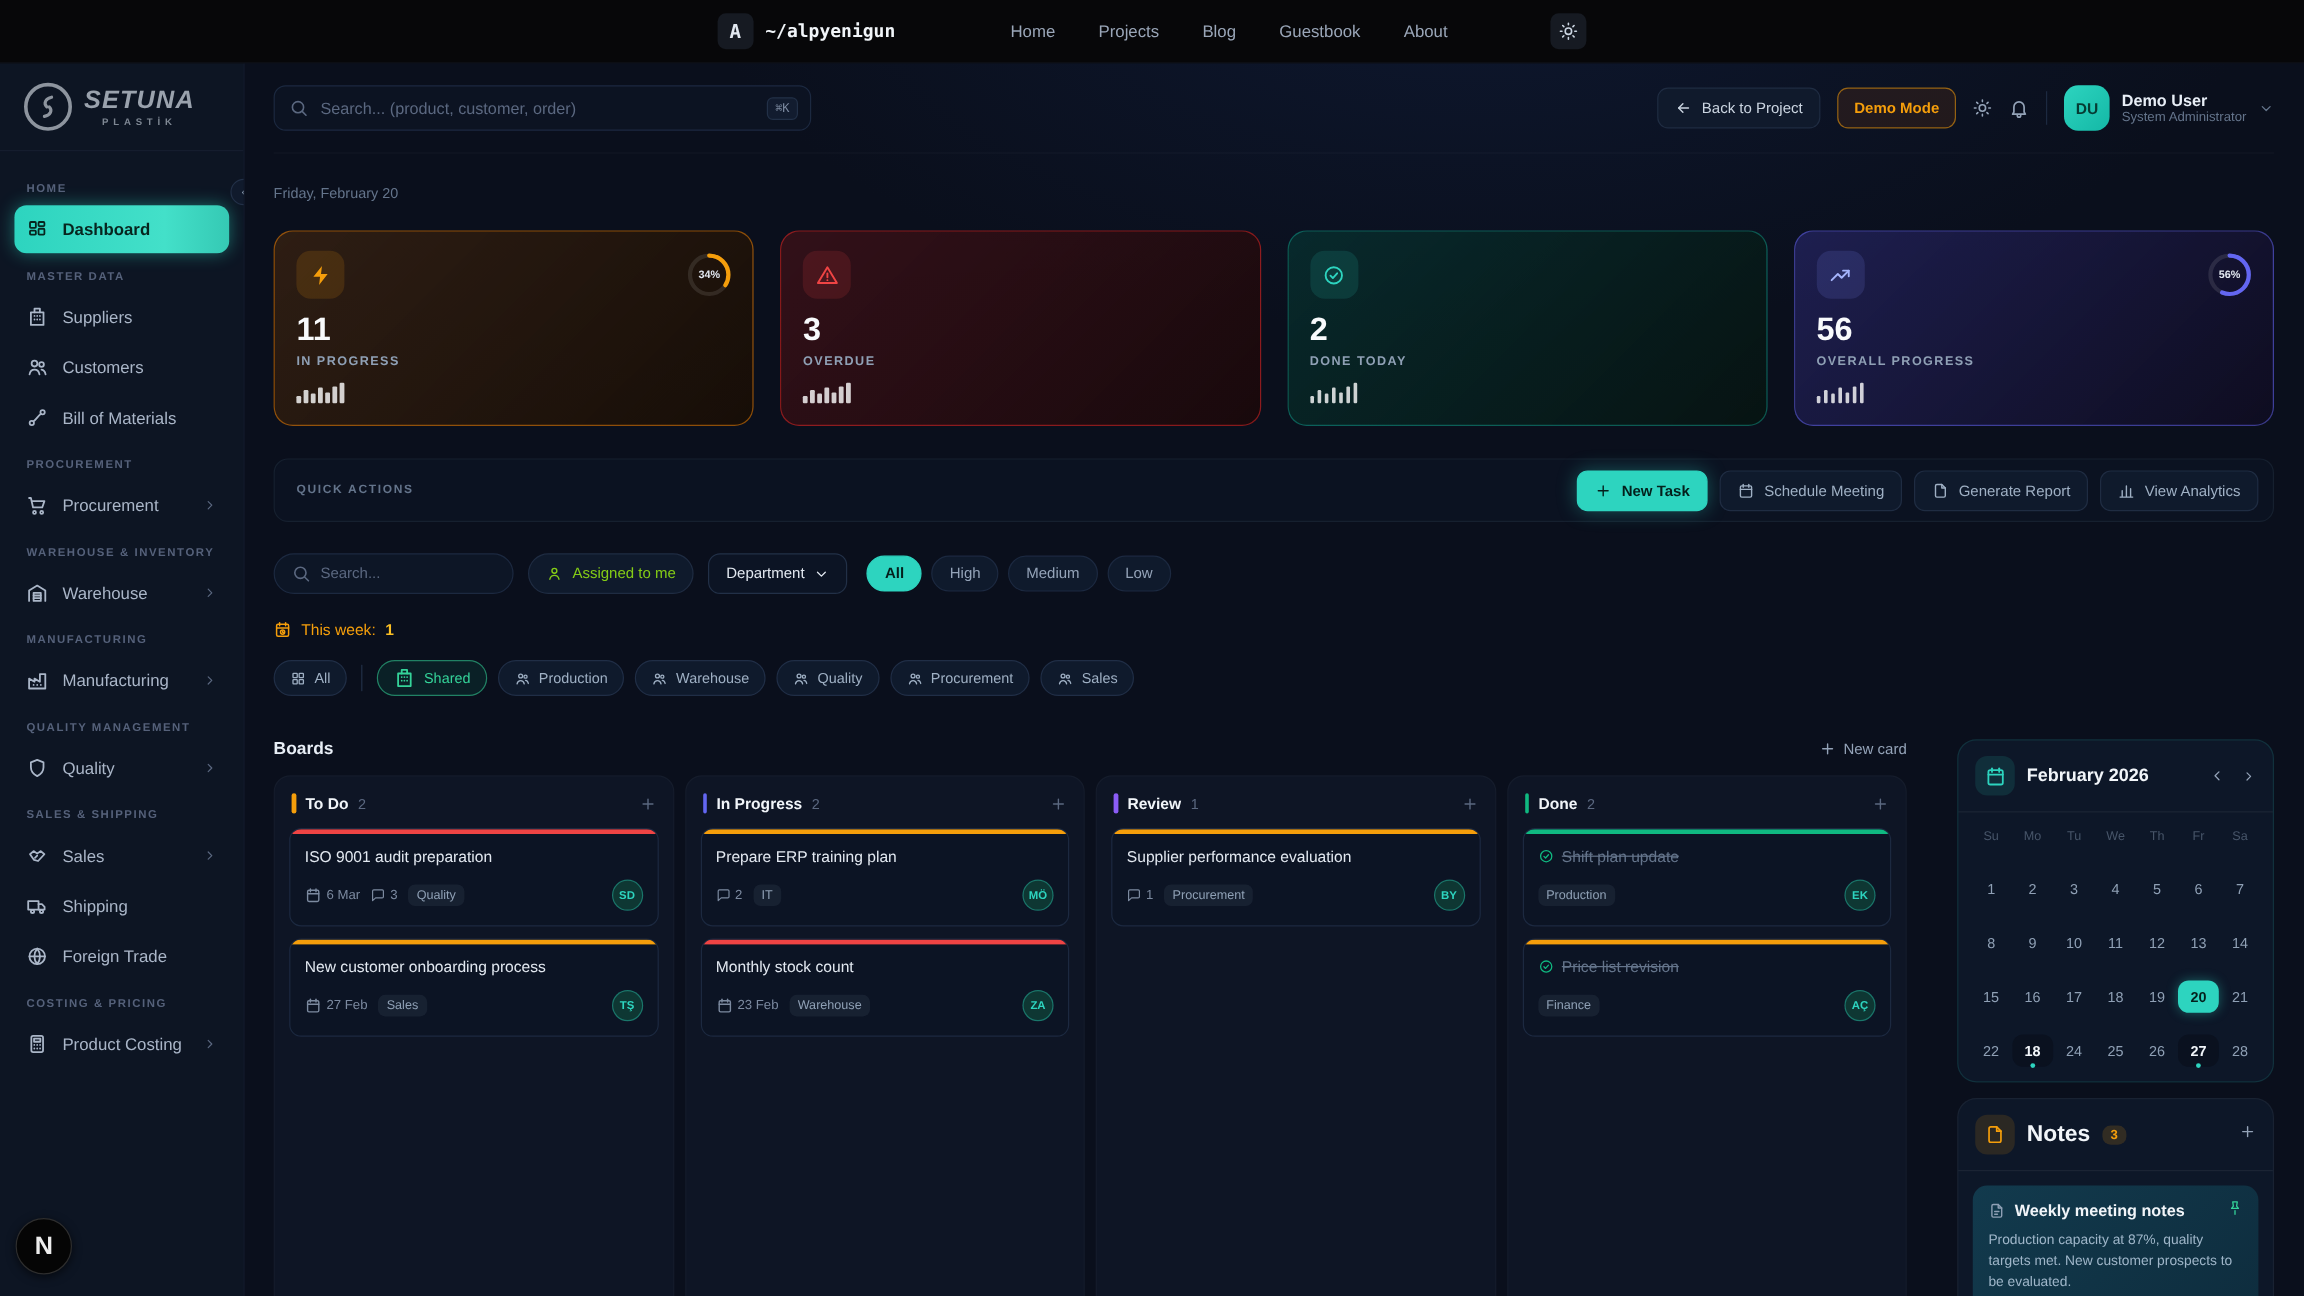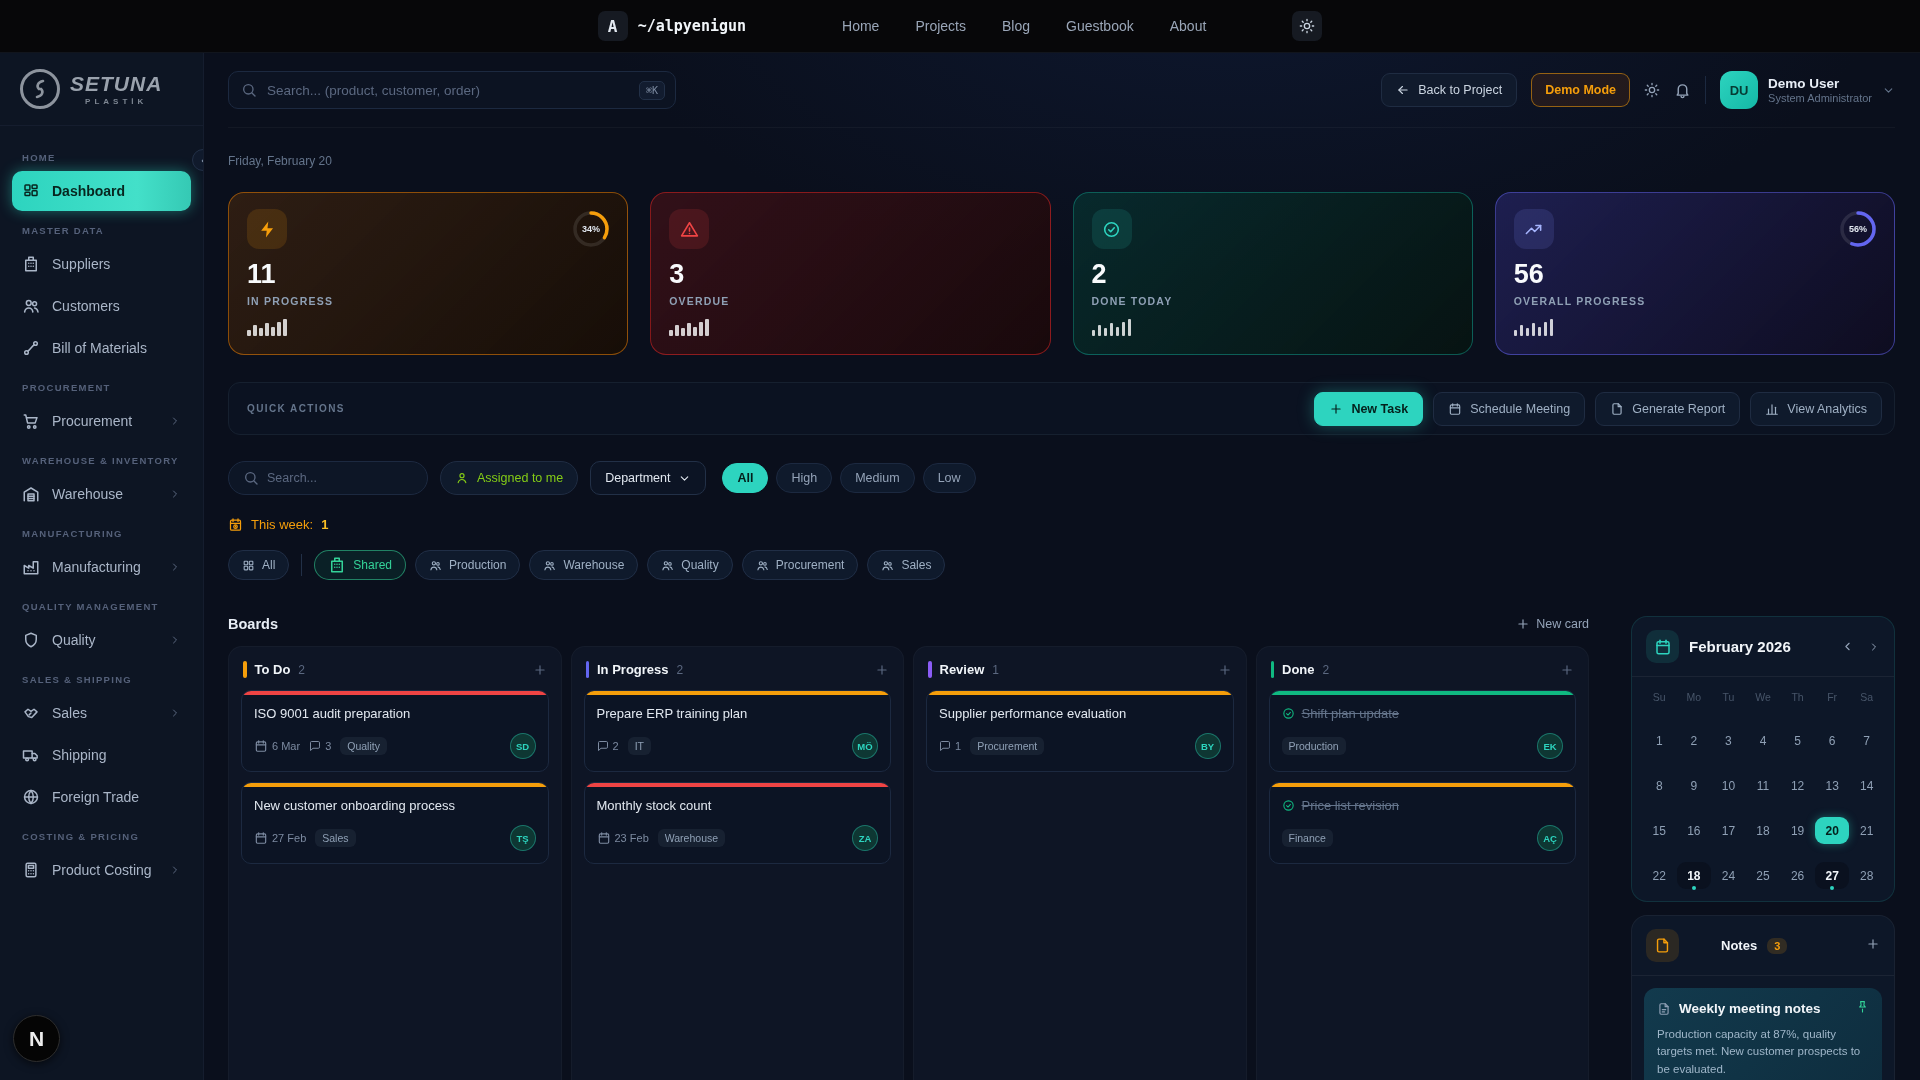--- a/index.html
+++ b/index.html
@@ -140,21 +140,21 @@
   .cal-grid { padding:10px 10px 12px; display:grid; grid-template-columns:repeat(7,1fr); row-gap:18px; }
   .cal-dn { text-align:center; font-size:10.5px; color:#475569; padding:4px 0 6px; }
   .cal-d { position:relative; height:27px; display:flex; align-items:center; justify-content:center; font-size:12px; color:#8fa0b5; border-radius:9px; cursor:pointer; }
   .cal-d.today { background:#2dd4bf; color:#04201c; font-weight:bold; box-shadow:0 0 10px rgba(45,212,191,.4); }
   .cal-d.marked { background:#0a111f; color:#f1f5f9; font-weight:bold; }
   .cal-d.marked::after { content:""; position:absolute; bottom:-1px; left:50%; transform:translateX(-50%); width:4px; height:4px; border-radius:50%; background:#2dd4bf; }
 
   .notes { margin-top:13px; border-color:rgba(255,255,255,.05); padding-bottom:14px; }
   .notes-hd { display:flex; align-items:center; gap:10px; padding:13px 14px; border-bottom:1px solid rgba(255,255,255,.06); }
   .notes-tile { width:33px; height:33px; border-radius:10px; background:rgba(245,158,11,.13); color:#f59e0b; display:flex; align-items:center; justify-content:center; }
-  .notes-title { font-size:13px; font-weight:bold; color:#f1f5f9;margin-left:32px; }
+  .notes-title { font-size:19px; font-weight:bold; color:#f1f5f9; }
   .notes-count { background:rgba(245,158,11,.16); color:#f59e0b; font-size:11px; font-weight:bold; border-radius:7px; padding:2px 7px; }
   .notes-plus { margin-left:auto; color:#94a3b8; cursor:pointer; }
   .note { margin:12px 12px 0; border-radius:12px; padding:12px 13px; cursor:pointer; }
   .note.teal { background:linear-gradient(135deg,#123a4d,#0e2c3d); }
   .note-hd { display:flex; align-items:flex-start; gap:8px; }
   .note-t { font-size:13.5px; font-weight:bold; color:#f1f5f9; flex:1; line-height:1.35; }
   .note-pin { color:#34d399; }
   .note-body { font-size:11.5px; color:#9fb6c9; line-height:1.5; margin-top:8px; }
   .note-ft { display:flex; justify-content:space-between; font-size:10.5px; color:#64748b; margin-top:11px; }
 

